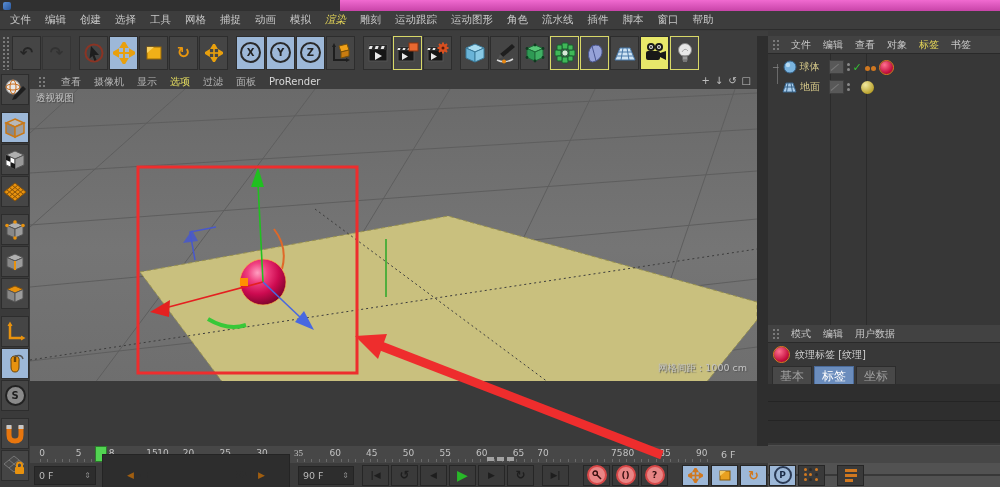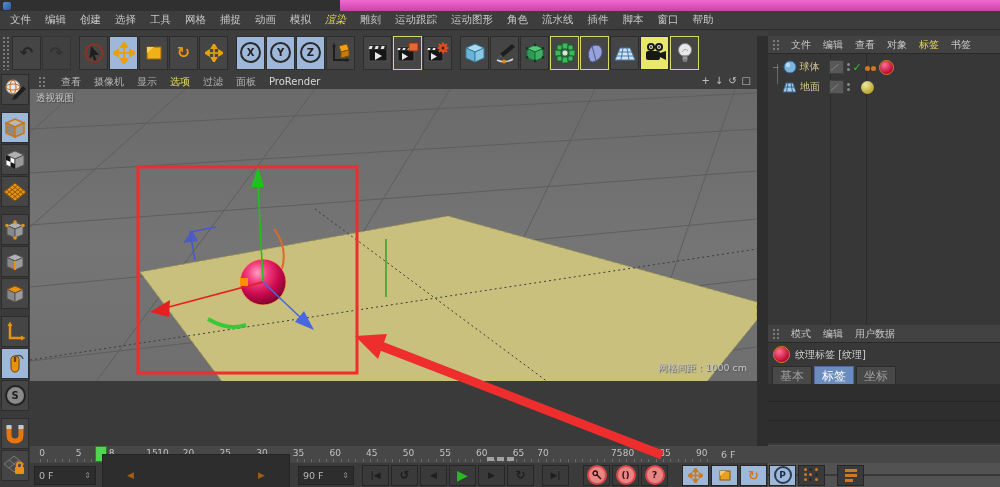--- a/index.html
+++ b/index.html
@@ -604,21 +604,21 @@
   <span class="mk" style="left:457px;"></span>
   <span class="mk" style="left:467px;"></span>
   <span class="mk" style="left:477px;"></span>
 <span class="tick" style="left: 5px;">0</span>
     <span class="tick" style="left: 41.65px;">5</span>
     <span class="tick" style="left: 80px; padding-left: 46px;">10</span>
     <span class="tick" style="left: 114.95px;">15</span>
     <span class="tick" style="left: 151.6px;">20</span>
     <span class="tick" style="left: 188.25px;">25</span>
     <span class="tick" style="left: 224.9px;">30</span>
-    <span class="tick" style="left: 261.55px;">35</span>
+    <span class="tick" style="left: 261.55px; font-family: Liberation Serif, serif;">35</span>
     <span class="tick" style="left: 298.2px;">60</span>
     <span class="tick" style="left: 334.85px;">45</span>
     <span class="tick" style="left: 371.5px;">50</span>
     <span class="tick" style="left: 408.15px;">55</span>
     <span class="tick" style="left: 444.8px;">60</span>
     <span class="tick" style="left: 481.45px;">65</span>
     <span class="tick" style="left: 506px;">70</span>
     <span class="tick" style="left: 554.75px; margin-left: 25px;">75</span>
     <span class="tick" style="left: 591.4px;">80</span>
     <span class="tick" style="left: 628.05px;">85</span>

